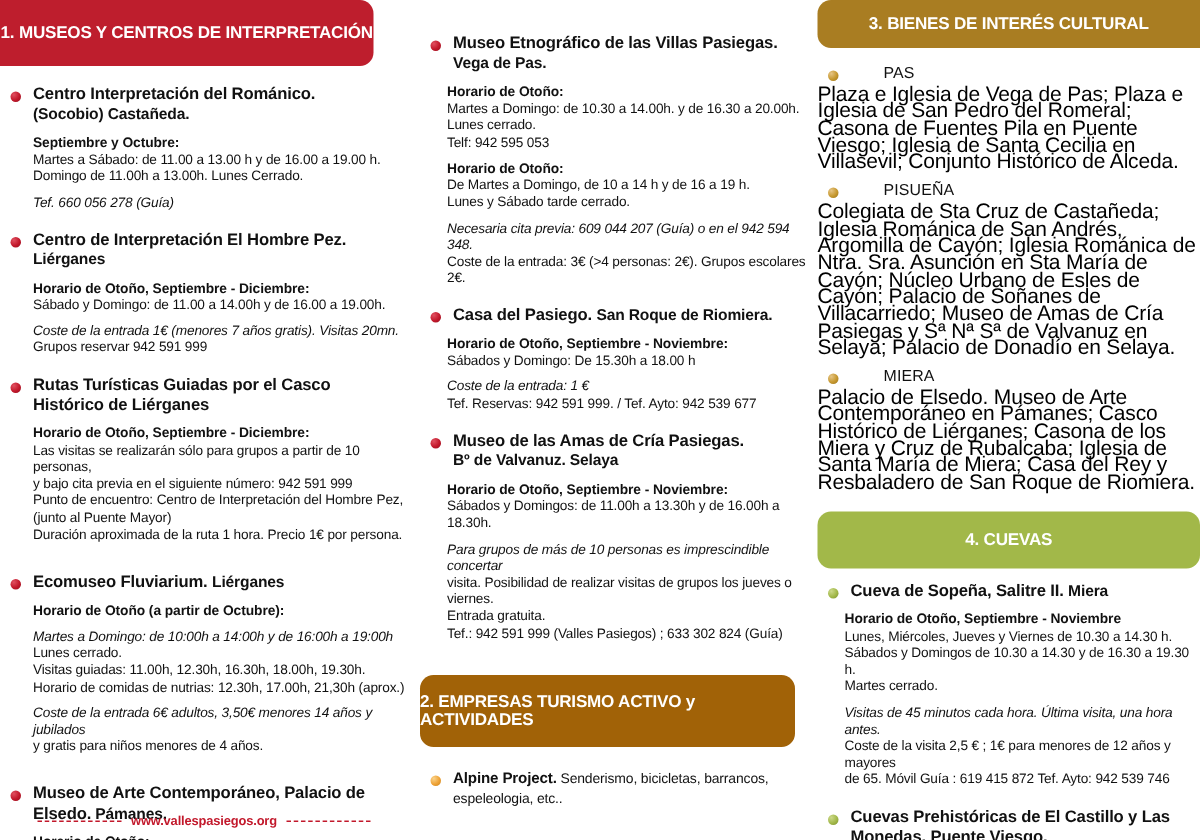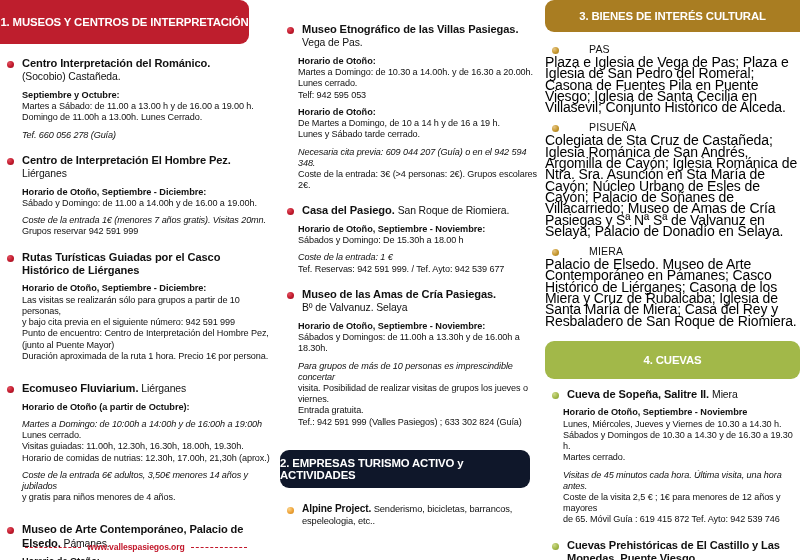--- a/index.html
+++ b/index.html
@@ -42,22 +42,22 @@
   }
   .banner-red {
     background: #be1e2d;
     height: 44px;
     width: 255px;
     margin-left: -6px;
     border-radius: 0 9px 9px 0;
     padding-left: 6px;
   }
   .banner-orange {
-    background: #0f172a;
-    height: 38px;
+    background: #a16207;
+    height: 48px;
     width: 250px;
     border-radius: 9px;
     margin-top: 4px;
   }
   .banner-gold {
     background: #a97d22;
     height: 32px;
     width: 255px;
     margin-right: -6px;
     border-radius: 9px 0 0 9px;
@@ -91,26 +91,26 @@
   .b-green  { background: radial-gradient(circle at 32% 30%, #ccd98a 0%, #a2b849 55%, #7d9130 100%); }
 
   .ttl {
     font-size: 11.1px;
     font-weight: bold;
     color: #111111;
     line-height: 13.4px;
     letter-spacing: -0.1px;
   }
   .ttl .loc {
-    font-weight: normal;
+    font-weight: bold;
     font-size: 10.4px;
   }
   .ttl .loc2 {
     display: block;
-    font-weight: normal;
+    font-weight: bold;
     font-size: 10.4px;
   }
 
   .sub {
     font-size: 9.2px;
     font-weight: bold;
     color: #111111;
     margin-top: 6px;
     line-height: 11.4px;
     letter-spacing: -0.05px;

